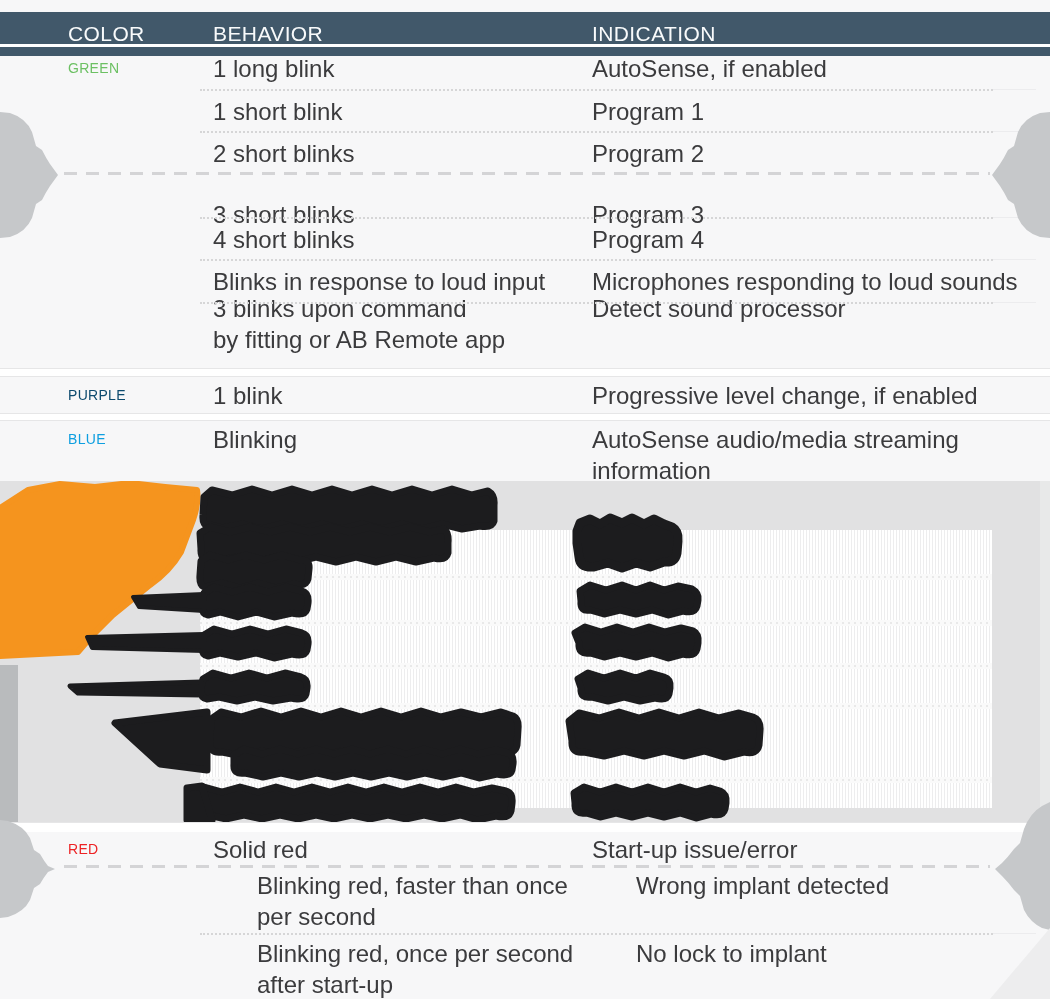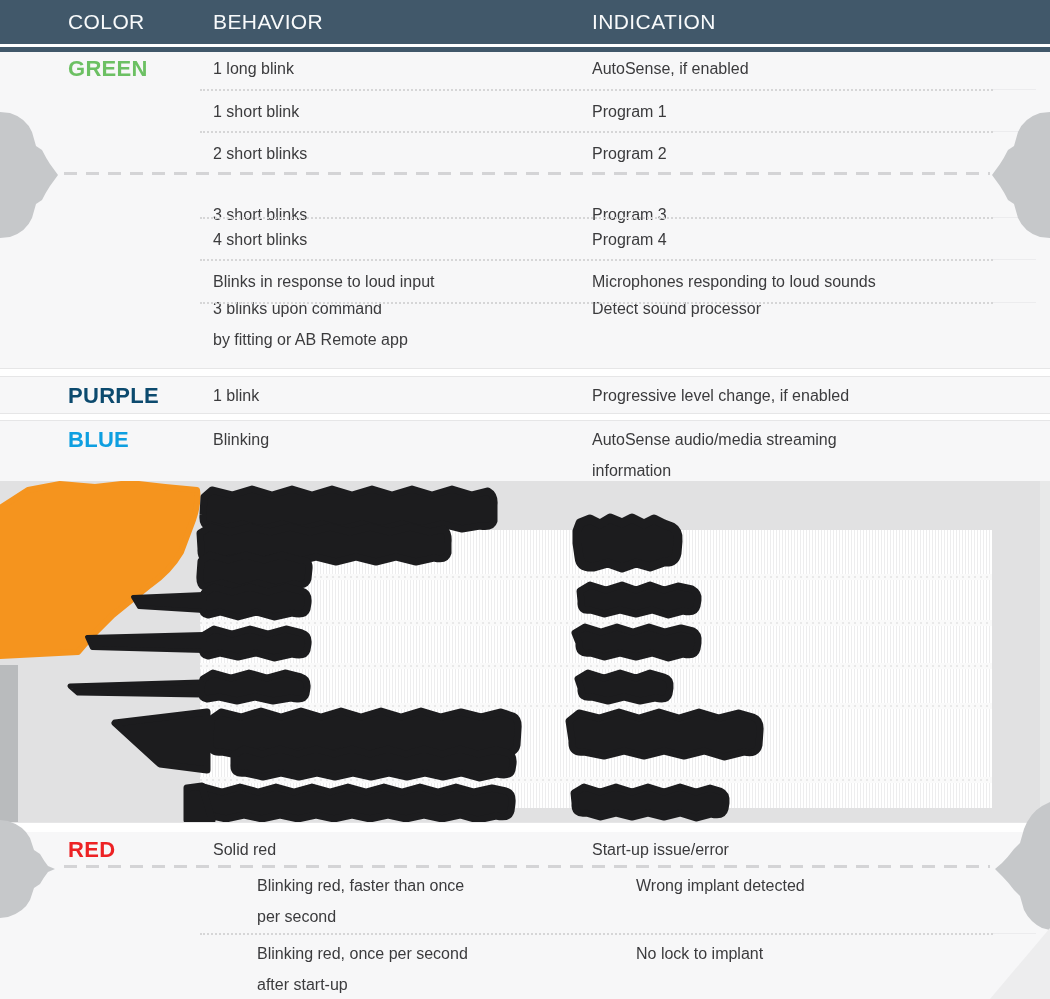--- a/index.html
+++ b/index.html
@@ -2,33 +2,33 @@
 <html><head>
 <meta charset="utf-8">
 <style>
   html,body{margin:0;padding:0;background:#fff;}
   .screen{
     position:relative;width:1050px;height:999px;overflow:hidden;
     background:#f7f7f8;font-family:"Liberation Sans",sans-serif;
     color:#3b3b3d;
   }
   
-  .thead{position:absolute;top:0;left:0;width:1050px;height:52px;background:#41586a;}
+  .thead{position:absolute;top:12px;left:0;width:1050px;height:44px;background:#41586a;}
   .thead .h{position:absolute;top:0;height:44px;display:flex;align-items:center;
     color:#f8fafb;font-size:21px;letter-spacing:.4px;}
   .h1{left:68px;} .h2{left:213px;} .h3{left:592px;}
   .sliver{position:absolute;left:0;width:1050px;height:3px;top:44px;background:#ffffff;}
   
   .row{position:absolute;left:0;width:1050px;}
   .cell{position:absolute;top:0;height:100%;display:flex;align-items:center;
-    font-size:16px;line-height:31px;white-space:pre-line;color:#3b3b3d;}
+    font-size:24px;line-height:31px;white-space:pre-line;color:#3b3b3d;}
   .c1{left:68px;width:125px;}
   .c2{left:213px;width:370px;}
   .c3{left:592px;width:446px;}
-  .lbl{font-size:22px;letter-spacing:.3px;font-weight:bold;}
+  .lbl{font-size:14px;letter-spacing:.3px;}
   .lbl-green{color:#6cc063;} .lbl-purple{color:#0c4a6e;}
   .lbl-blue{color:#0e9fe0;} .lbl-red{color:#ed2224;}
   .twoline .cell{align-items:flex-start;padding-top:3px;height:auto;}
   
   .gr0{top:47px;height:43px;} .gr1{top:90px;height:42px;} .gr2{top:132px;height:43px;}
   .gr3{top:193px;height:43px;} .gr4{top:218px;height:42px;} .gr5{top:260px;height:43px;}
   .gr6{top:290px;height:65px;}
   .pr0{top:377px;height:36px;}
   .br0{top:421px;height:60px;}
   .rr0{top:832px;height:34px;} .rr1{top:866px;height:68px;padding-top:0;} .rr2{top:934px;height:65px;padding-left:20px;}

